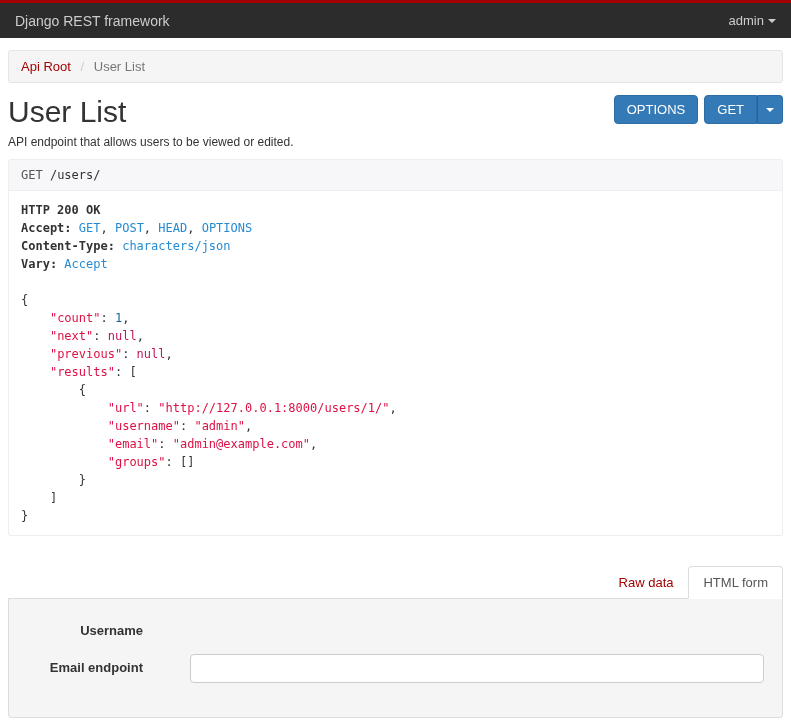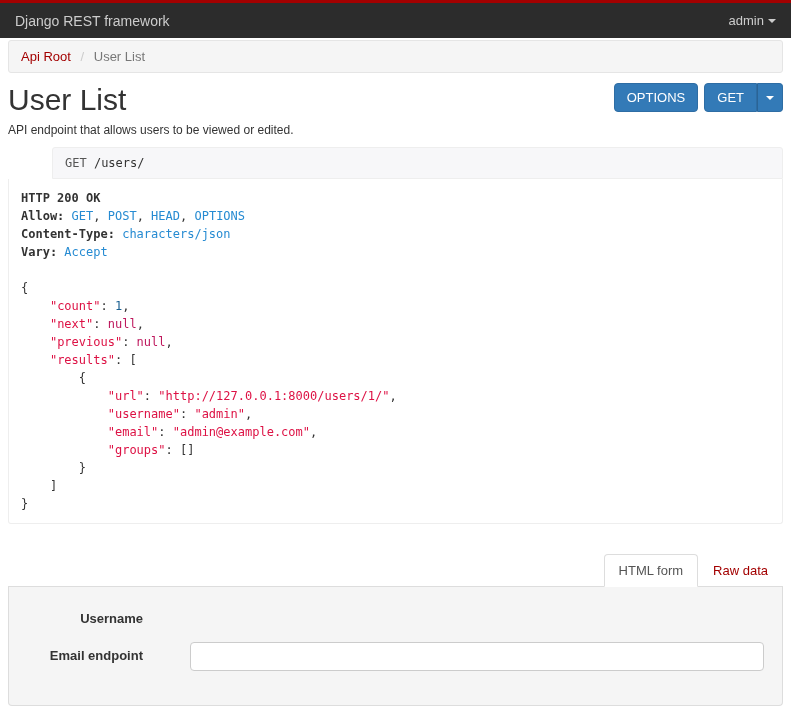--- a/index.html
+++ b/index.html
@@ -3,34 +3,34 @@
 <meta charset="utf-8">
 <style>
 * { box-sizing: border-box; margin: 0; padding: 0; }
 body { font-family: "Helvetica Neue", Helvetica, Arial, sans-serif; font-size: 14px; color: #333; background: #fff; }
 .topbar-red { height: 3px; background: #a30000; }
 .navbar { background: #2c2c2c; height: 35px; display: flex; justify-content: space-between; align-items: center; padding: 0 15px; }
 .navbar-brand { color: #ccc; font-size: 14px; }
 .navbar-user { color: #ccc; font-size: 13px; cursor: pointer; display: flex; align-items: center; gap: 4px; }
 .caret-down { width: 0; height: 0; border-left: 4px solid transparent; border-right: 4px solid transparent; border-top: 4px solid #ccc; display: inline-block; }
 .container { padding: 0 8px 20px 8px; }
-.breadcrumb { background: #f5f5f5; border: 1px solid #e5e5e5; padding: 8px 12px; margin: 2px 0; font-size: 13px; border-radius: 3px; }
+.breadcrumb { background: #f5f5f5; border: 1px solid #e5e5e5; padding: 8px 12px; margin: 12px 0; font-size: 13px; border-radius: 3px; }
 .breadcrumb a { color: #a30000; text-decoration: none; }
 .breadcrumb .divider { color: #ccc; margin: 0 6px; }
 .breadcrumb .active { color: #777; }
 .page-header { display: flex; justify-content: space-between; align-items: flex-start; margin: 10px 0 6px 0; }
 .page-header h1 { font-size: 30px; font-weight: 500; color: #333; }
 .btn-group { display: flex; gap: 6px; }
 .btn { display: inline-flex; align-items: center; justify-content: center; padding: 6px 12px; font-size: 13px; border-radius: 4px; border: 1px solid transparent; cursor: pointer; background: #337ab7; color: #fff; border-color: #2e6da4; }
 .btn-split { display: flex; }
 .btn-split .btn:first-child { border-top-right-radius: 0; border-bottom-right-radius: 0; }
 .btn-split .btn-caret { border-top-left-radius: 0; border-bottom-left-radius: 0; padding: 6px 8px; border-left: 1px solid #2a6496; }
 .caret-white { width: 0; height: 0; border-left: 4px solid transparent; border-right: 4px solid transparent; border-top: 4px solid #fff; }
 .description { font-size: 12px; color: #333; margin-bottom: 10px; }
-.request-info { background: #f7f7f9; border: 1px solid #eee; padding: 8px 12px; font-family: Menlo, Monaco, Consolas, monospace; font-size: 12px; color: #333; border-radius: 3px 3px 0 0; margin-left: 44px; }
+.request-info { background: #f7f7f9; border: 1px solid #eee; padding: 8px 12px; font-family: Menlo, Monaco, Consolas, monospace; font-size: 12px; color: #333; border-radius: 3px 3px 0 0; }
 .request-info .method { color: #555; }
 .response { background: #fff; border: 1px solid #eee; border-top: none; padding: 10px 12px; font-family: Menlo, Monaco, Consolas, monospace; font-size: 12px; white-space: pre; overflow-x: auto; border-radius: 0 0 3px 3px; line-height: 1.5; }
 .str { color: #d14; }
 .method-token { color: #268bd2; }
 .mime { color: #268bd2; }
 .lit { color: #195f91; }
 .null { color: #be185d; }
 .key { color: #d14; }
 .tabs-right { display: flex; justify-content: flex-end; margin-top: 30px; border-bottom: 1px solid #ddd; }
 .tab { padding: 8px 14px; font-size: 13px; cursor: pointer; color: #a30000; border: 1px solid transparent; border-bottom: none; margin-bottom: -1px; }
@@ -74,41 +74,41 @@
           </button>
       </div>
     </div>
   </div>
 
   <p class="description">API endpoint that allows users to be viewed or edited.</p>
 
   <div class="request-info"><span class="method">GET</span> <span>/users/</span></div>
 
   <pre class="response"><b>HTTP 200 OK</b>
-<b>Allow:</b> <span class="method-token">GET</span>, <span class="method-token">POST</span>, <span class="method-token">HEAD</span>, <span class="method-token">OPTIONS</span>
+<b>Accept:</b> <span class="method-token">GET</span>, <span class="method-token">POST</span>, <span class="method-token">HEAD</span>, <span class="method-token">OPTIONS</span>
 <b>Content-Type:</b> <span class="mime">characters/json</span>
 <b>Vary:</b> <span class="mime">Accept</span>
 
 {
     <span class="key">"count"</span>: <span class="lit">1</span>,
     <span class="key">"next"</span>: <span class="null">null</span>,
     <span class="key">"previous"</span>: <span class="null">null</span>,
     <span class="key">"results"</span>: [
         {
             <span class="key">"url"</span>: <span class="str">"<span>http://127.0.0.1:8000/users/1/</span>"</span>,
             <span class="key">"username"</span>: <span class="str">"<span>admin</span>"</span>,
             <span class="key">"email"</span>: <span class="str">"<span>admin@example.com</span>"</span>,
             <span class="key">"groups"</span>: []
         }
     ]
 }</pre>
 
   <div class="tabs-right">
+    <div class="tab">Raw data</div>
     <div class="tab active">HTML form</div>
-    <div class="tab">Raw data</div>
   </div>
 
   <div class="form-panel">
 
     <div class="form-row">
       <div class="form-label">Username</div>
     </div>
 
     <div class="form-row">
       <div class="form-label">Email endpoint</div>

